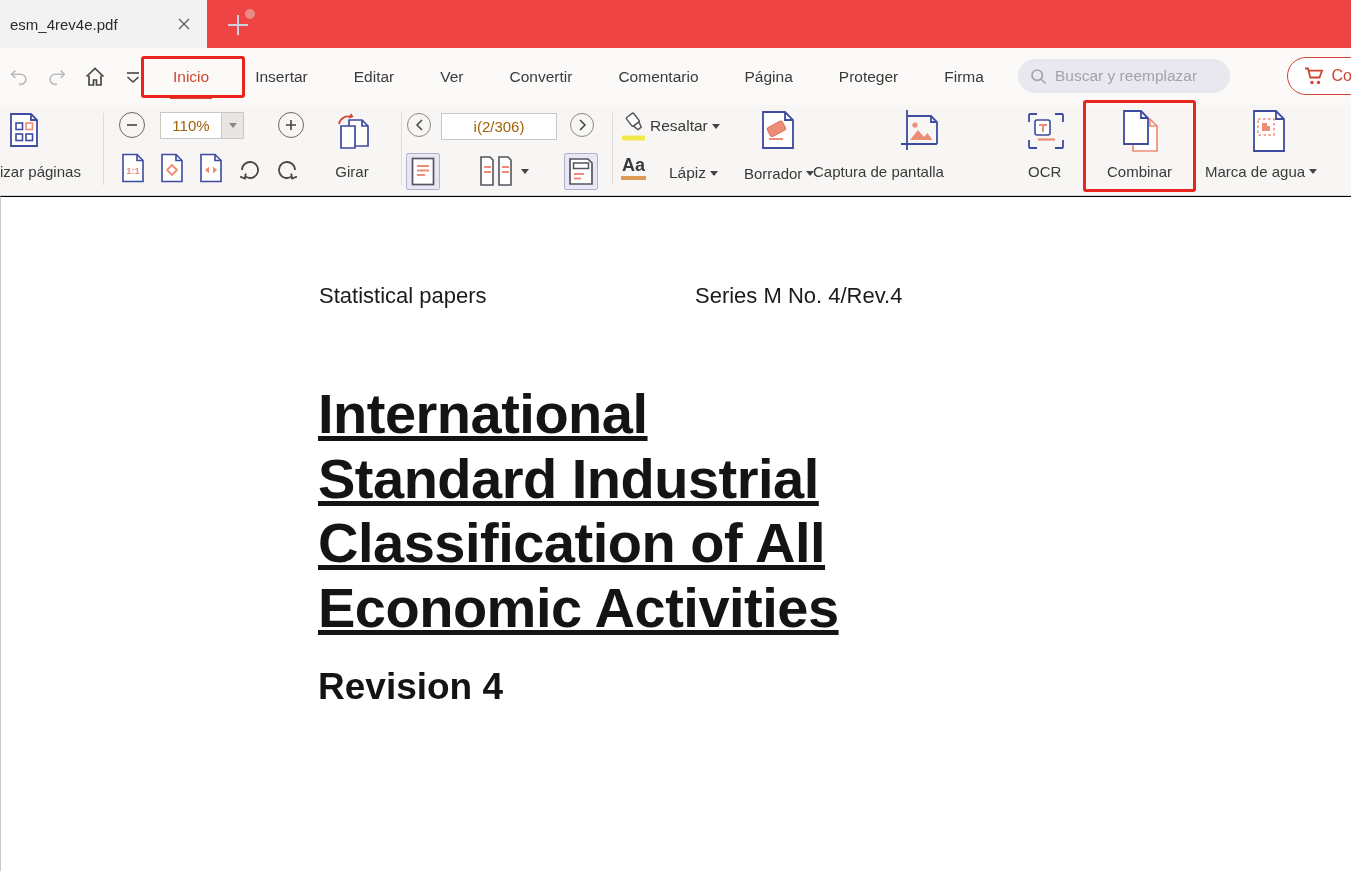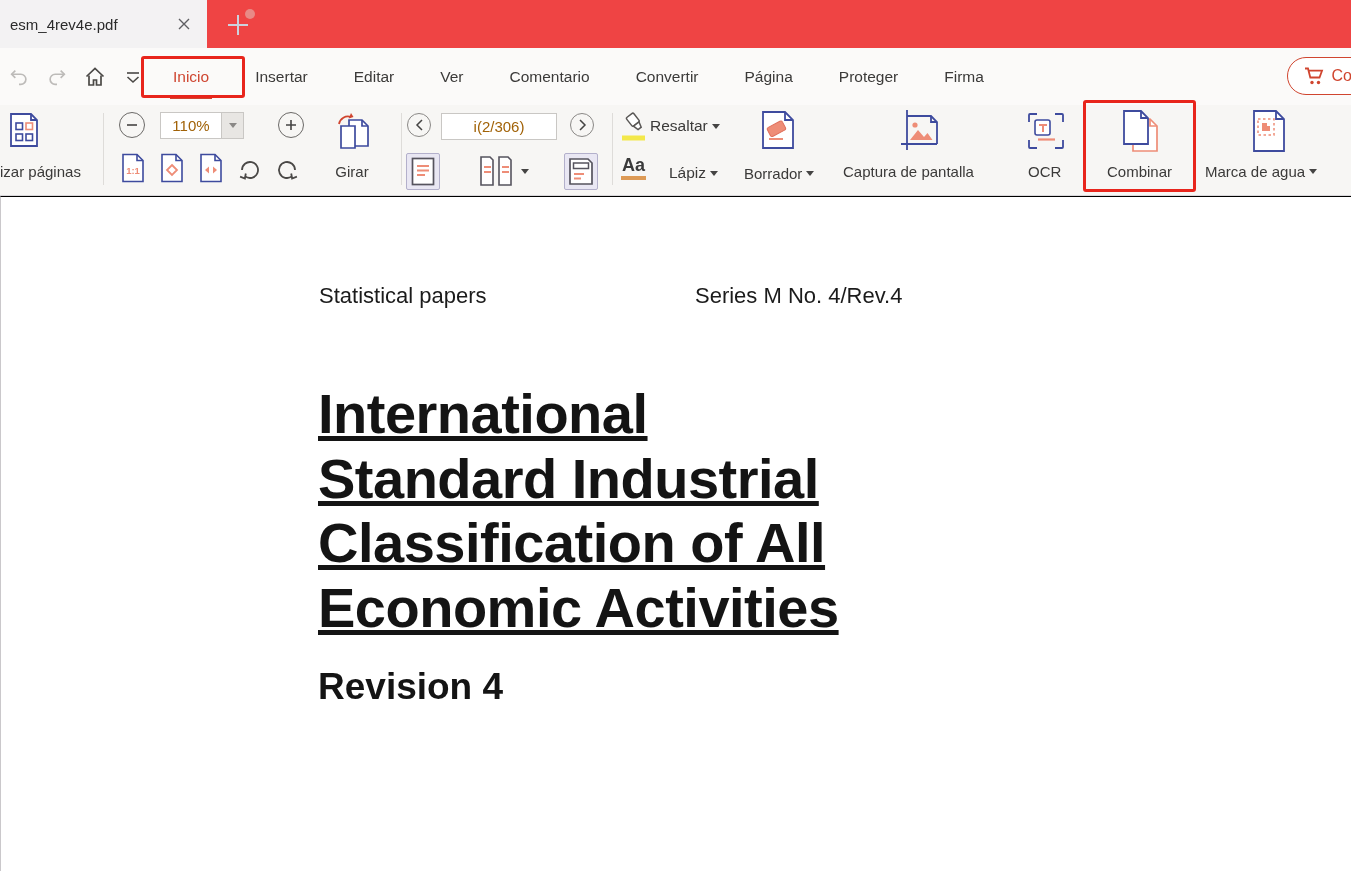--- a/index.html
+++ b/index.html
@@ -98,26 +98,33 @@
             <path d="M2 3 h12" stroke="#4a4846" stroke-width="1.6" fill="none"></path>
             <path d="M2.5 7 L8 12 L13.5 7" stroke="#4a4846" stroke-width="1.6" fill="none"></path>
           </svg>
       </div>
     </div>
     <nav class="menu-items">
       <div class="menu-item active">Inicio</div>
       <div class="menu-item">Insertar</div>
       <div class="menu-item">Editar</div>
       <div class="menu-item">Ver</div>
+      <div class="menu-item">Convertir</div>
       <div class="menu-item">Comentario</div>
-      <div class="menu-item">Convertir</div>
       <div class="menu-item">Página</div>
       <div class="menu-item">Proteger</div>
       <div class="menu-item">Firma</div>
     </nav>
+    <div class="search-pill">
+      <svg width="17" height="17" viewBox="0 0 17 17">
+          <circle cx="7.2" cy="7.2" r="5.2" fill="none" stroke="#a2a1ad" stroke-width="1.6"></circle>
+          <path d="M11.3 11.3 L15.5 15.5" stroke="#a2a1ad" stroke-width="1.6"></path>
+        </svg>
+      <input placeholder="Buscar y reemplazar" style="">
+    </div>
     <div class="buy-btn">
       <svg width="21" height="20" viewBox="0 0 21 20">
           <path d="M1 2.5 h3 l2.3 9 h9.2 l2.5 -6.8 H5.2" fill="none" stroke="#d0452f" stroke-width="1.8"></path>
           <circle cx="8" cy="16.5" r="1.7" fill="#d0452f"></circle>
           <circle cx="14.5" cy="16.5" r="1.7" fill="#d0452f"></circle>
         </svg>
       <span class="buy-label">Co</span>
     </div>
   </div>
 
@@ -276,21 +283,21 @@
     <div class="tbtn" style="left:897px; top:3px;">
       <svg width="44" height="48" viewBox="0 0 44 48">
           <path d="M10 2 v40" stroke="#3e4b9e" stroke-width="1.8"></path>
           <path d="M4 36 h36" stroke="#3e4b9e" stroke-width="1.8"></path>
           <path d="M10 8 h24 l6 6 v22" fill="none" stroke="#3e4b9e" stroke-width="1.8"></path>
           <path d="M34 8 v6 h6" fill="none" stroke="#3e4b9e" stroke-width="1.8"></path>
           <circle cx="18" cy="17" r="2.6" fill="#ee8d77"></circle>
           <path d="M13 32 l8 -10 6 7 3.5 -4 5 7 z" fill="#ee8d77"></path>
         </svg>
     </div>
-    <div class="tlabel" style="left:843px; top:58px;">Captura de pantalla</div>
+    <div class="tlabel" style="left:813px; top:58px;">Captura de pantalla</div>
 
     <div class="tbtn" style="left:1026px; top:6px;">
       <svg width="40" height="40" viewBox="0 0 40 40">
           <path d="M3 11 V4 a1 1 0 0 1 1 -1 h7 M29 3 h7 a1 1 0 0 1 1 1 v7 M37 29 v7 a1 1 0 0 1 -1 1 h-7 M11 37 H4 a1 1 0 0 1 -1 -1 v-7" fill="none" stroke="#3e4b9e" stroke-width="1.8"></path>
           <rect x="9" y="9" width="15" height="15" rx="2" fill="#fff" stroke="#3e4b9e" stroke-width="1.6"></rect>
           <path d="M13 14 h8 M17 14 v7" stroke="#ee8d77" stroke-width="2"></path>
           <path d="M12 28.5 h17" stroke="#ee8d77" stroke-width="2.2"></path>
         </svg>
     </div>
     <div class="tlabel" style="left:1028px; top:58px;">OCR</div>

